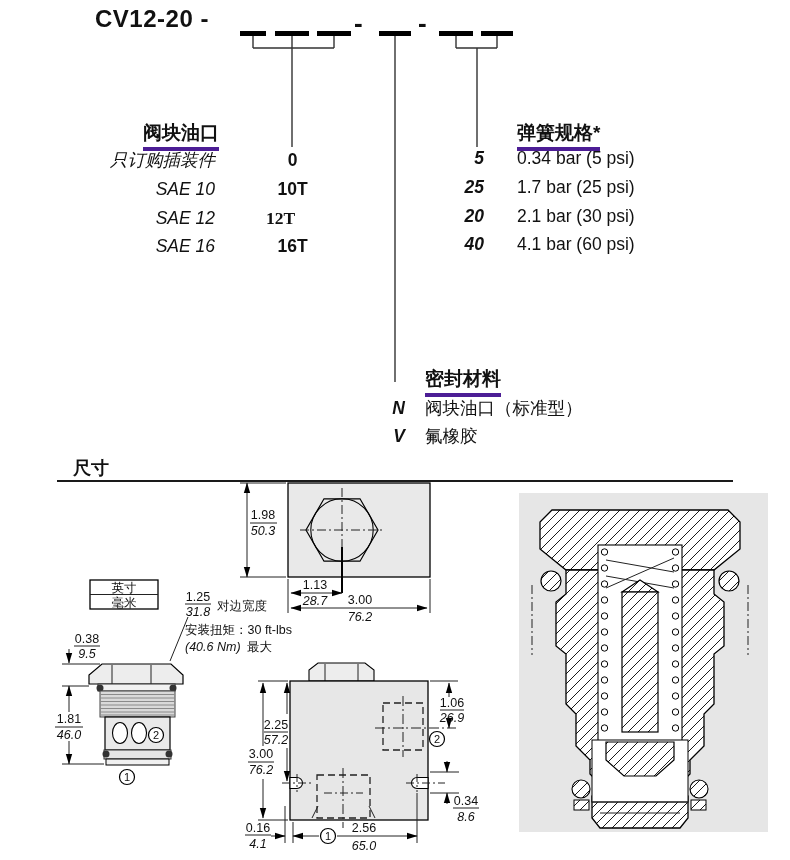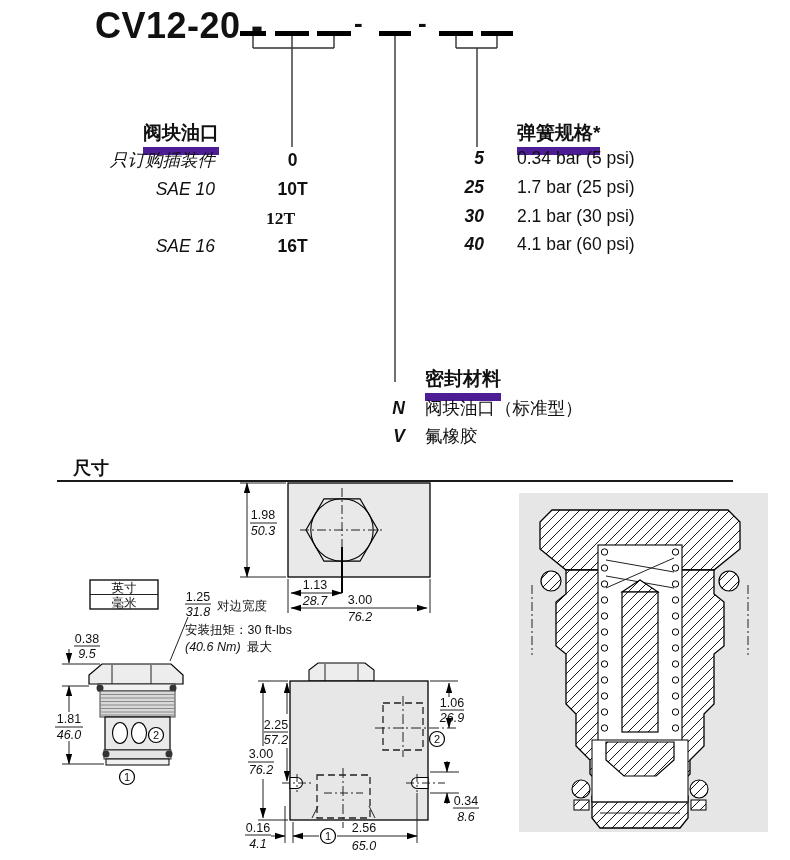--- a/index.html
+++ b/index.html
@@ -1,22 +1,22 @@
 <!DOCTYPE html>
 <html><head>
 <meta charset="utf-8">
 <style>
   html,body{margin:0;padding:0;background:#fff;}
   #page{position:relative;width:790px;height:860px;background:#ffffff;
         font-family:"Liberation Sans","DejaVu Sans",sans-serif;color:#111;overflow:hidden;}
   .abs{position:absolute;}
-  .title{font-size:36px;font-weight:bold;letter-spacing:0.5px;}
+  .title{font-size:24px;font-weight:bold;letter-spacing:0.5px;}
   .hyph{font-size:26px;font-weight:bold;}
   .blank{background:#000;height:5px;}
-  .hd{font-size:19px;font-weight:bold;border-bottom:8px solid #4c1d95;padding-bottom:1px;display:inline-block;}
+  .hd{font-size:19px;font-weight:bold;border-bottom:4px solid #4c1d95;padding-bottom:1px;display:inline-block;}
   .cell{font-size:17.5px;line-height:21px;white-space:nowrap;}
   .bold{font-weight:bold;}
   .rt{text-align:right;font-style:italic;}
   .ct{text-align:center;}
   .sechd{font-size:18px;font-weight:bold;}
   .rule{background:#1a1a1a;height:2px;}
   svg text{font-family:"Liberation Sans","DejaVu Sans",sans-serif;font-size:12.5px;fill:#111;}
   svg text.it{font-style:italic;}
   svg text.mid{text-anchor:middle;}
   svg text.lbl{font-size:11px;text-anchor:middle;}
@@ -43,30 +43,31 @@
     <path class="conn" d="M253,36 V48 M334,36 V48 M253,48 H334 M292,36 V147"></path>
     <path class="conn" d="M395,36 V382"></path>
     <path class="conn" d="M456,36 V48 M497,36 V48 M456,48 H497 M477,48 V147"></path>
   </svg>
 
   <div class="abs hd" style="left:143px;top:120px;">阀块油口</div>
   <div class="abs cell rt" style="left:40px;top:150px;width:175px;">只订购插装件</div>
   <div class="abs cell ct bold" style="left:270px;top:150px;width:45px;">0</div>
   <div class="abs cell rt" style="left:40px;top:179px;width:175px;">SAE 10</div>
   <div class="abs cell ct bold" style="left:270px;top:179px;width:45px;">10T</div>
+  <div class="abs cell rt" style="left:40px;top:208px;width:175px;">SAE 12</div>
   <div class="abs cell ct bold" style="left:258px;top:208px;width:45px;font-family:Liberation Serif, serif;">12T</div>
   <div class="abs cell rt" style="left:40px;top:236px;width:175px;">SAE 16</div>
   <div class="abs cell ct bold" style="left:270px;top:236px;width:45px;">16T</div>
 
   <div class="abs hd" style="left:517px;top:120px;">弹簧规格*</div>
   <div class="abs cell rt bold" style="left:450px;top:148px;width:34px;">5</div>
   <div class="abs cell" style="left:517px;top:148px;width:220px;">0.34 bar (5 psi)</div>
   <div class="abs cell rt bold" style="left:450px;top:177px;width:34px;">25</div>
   <div class="abs cell" style="left:517px;top:177px;width:220px;">1.7 bar (25 psi)</div>
-  <div class="abs cell rt bold" style="left:450px;top:206px;width:34px;">30</div>
+  <div class="abs cell rt bold" style="left:450px;top:206px;width:34px;">20</div>
   <div class="abs cell" style="left:517px;top:206px;width:220px;">2.1 bar (30 psi)</div>
   <div class="abs cell rt bold" style="left:450px;top:234px;width:34px;">40</div>
   <div class="abs cell" style="left:517px;top:234px;width:220px;">4.1 bar (60 psi)</div>
 
   <div class="abs hd" style="left:425px;top:366px;">密封材料</div>
   <div class="abs cell rt bold" style="left:378px;top:398px;width:27px;">N</div>
   <div class="abs cell" style="left:425px;top:398px;width:260px;">阀块油口（标准型）</div>
   <div class="abs cell rt bold" style="left:378px;top:426px;width:27px;">V</div>
   <div class="abs cell" style="left:425px;top:426px;width:260px;">氟橡胶</div>
 

